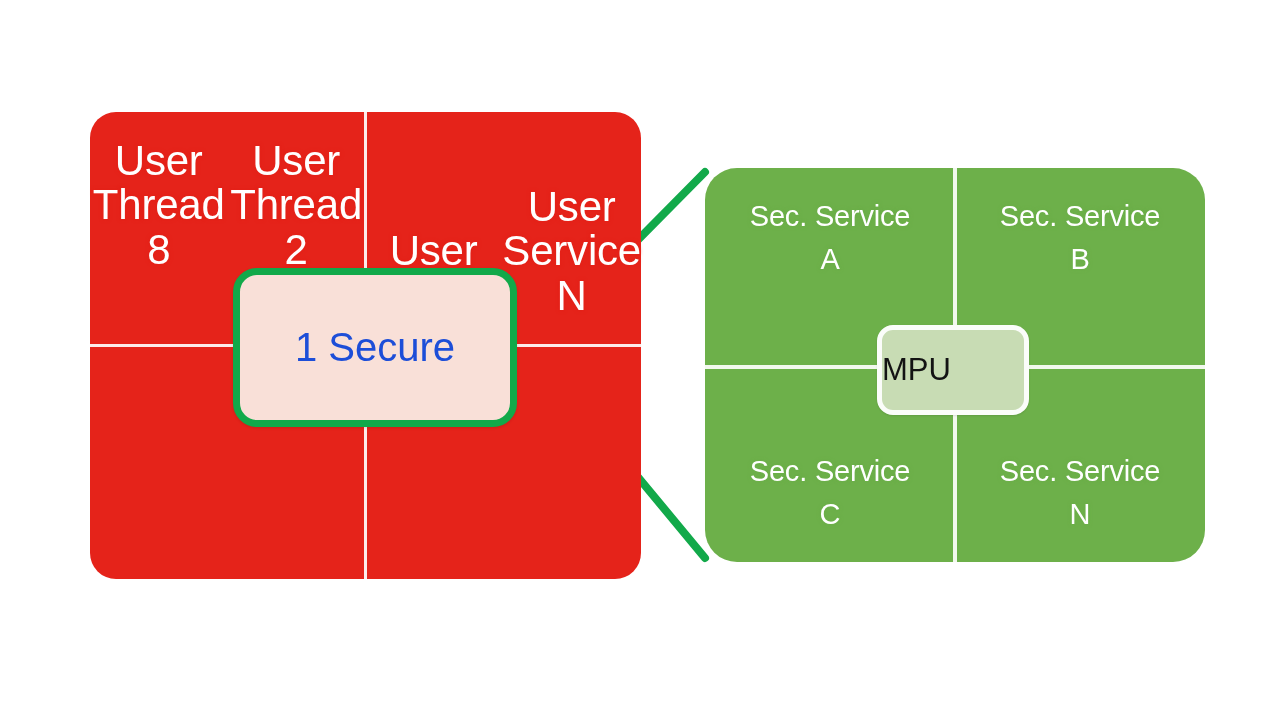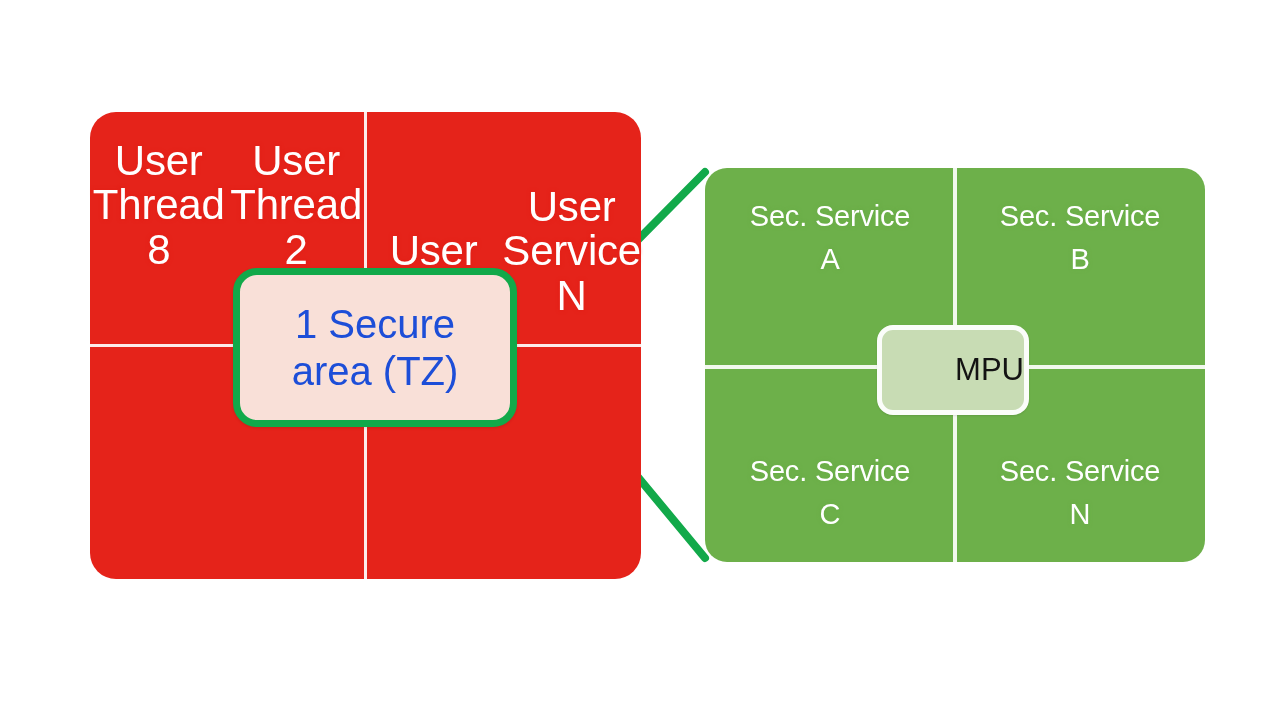--- a/index.html
+++ b/index.html
@@ -114,21 +114,21 @@
   #secure-area-box .label-line { display: block; }
 
   
   #green-panel {
     position: absolute;
     left: 705px;
     top: 168px;
     width: 500px;
     height: 394px;
     background: #6db04a;
-    border-radius: 22px;
+    border-radius: 32px;
     z-index: 2;
   }
   #green-grid {
     position: absolute;
     inset: 0;
     display: grid;
     grid-template-columns: 1fr 1fr;
     grid-template-rows: 1fr 1fr;
   }
   .green-cell {
@@ -175,21 +175,21 @@
     left: 877px;
     top: 325px;
     width: 152px;
     height: 90px;
     background: #c8dcb4;
     border: 5px solid #fbfdfa;
     border-radius: 16px;
     box-sizing: border-box;
     display: flex;
     align-items: center;
-    justify-content: flex-end;
+    justify-content: flex-start;
     color: #131313;
     font-size: 31px;
     z-index: 5;
     box-shadow: 0 1px 2px rgba(0,0,0,0.10);
   }
 </style>
 </head>
 <body>
 
 <div id="canvas">
@@ -230,21 +230,20 @@
       </div>
 
     </div>
     <div id="red-v-divider"></div>
     <div id="red-h-divider"></div>
   </div>
 
   <div id="secure-area-box">
     <span>
       <span class="label-line">1 Secure</span>
-      <span class="label-line">area (TZ)</span>
     </span>
   </div>
 
   <div id="green-panel">
     <div id="green-grid">
 
       <div class="green-cell tl">
         <span>
           <span class="label-line">Sec. Service</span>
           <span class="label-line">A</span>

